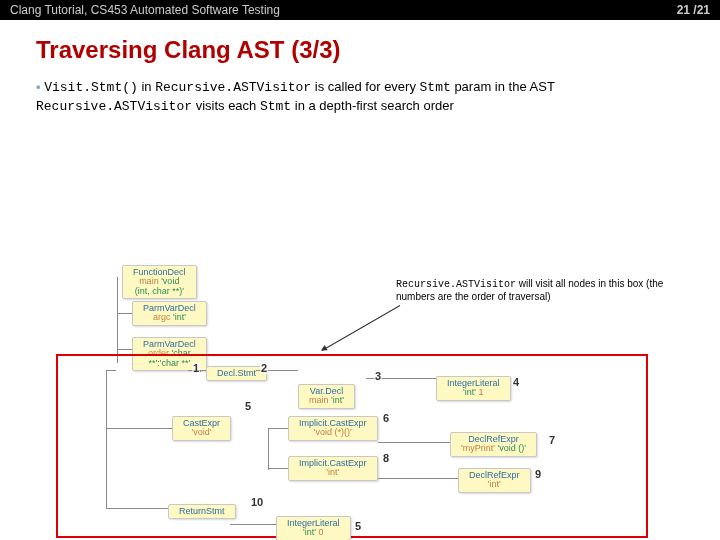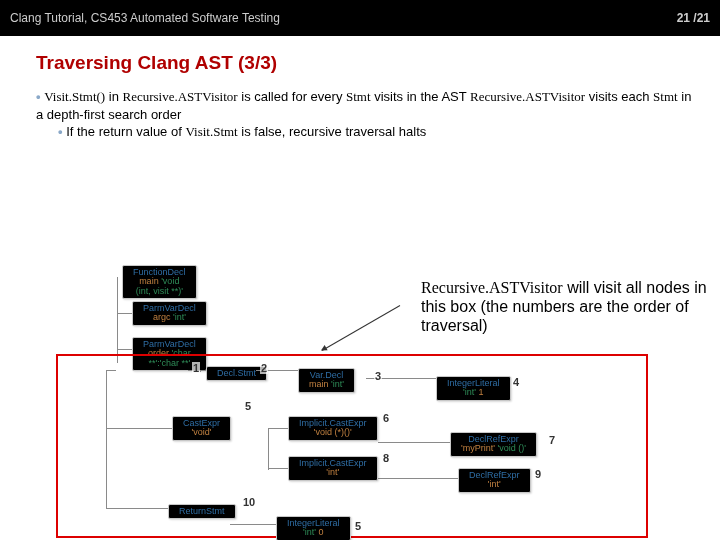--- a/index.html
+++ b/index.html
@@ -1,33 +1,33 @@
 <!DOCTYPE html>
 <html><head>
 <meta charset="utf-8">
 <style>
   * { box-sizing: border-box; margin: 0; padding: 0; }
   body { width: 720px; height: 540px; font-family: Arial, Helvetica, sans-serif; background: #fff; position: relative; overflow: hidden; }
-  .header { background: #000; color: #ccc; height: 36px; display: flex; align-items: center; padding: 0 10px; font-size: 12px; }
+  .header { background: #000; color: #ccc; height: 20px; display: flex; align-items: center; padding: 0 10px; font-size: 12px; }
   .header-title { flex: 1; }
   .header-page { font-weight: bold; }
-  .slide-title { color: #b00000; font-family: "Trebuchet MS", Arial, sans-serif; font-size: 19px; font-weight: 700; margin: 16px 0 14px 36px; }
+  .slide-title { color: #b00000; font-family: "Trebuchet MS", Arial, sans-serif; font-size: 24px; font-weight: 700; margin: 16px 0 14px 36px; }
   .content { font-size: 13px; line-height: 1.35; color: #000; }
   ul.outer { list-style: none; margin-left: 36px; margin-right: 20px; }
   ul.outer > li::before { content: "• "; color: #8aa8c8; font-weight: bold; }
   ul.inner { list-style: none; margin-left: 22px; }
   ul.inner > li::before { content: "• "; color: #8aa8c8; font-weight: bold; }
-  .code { font-family: Liberation Serif, serif; }
-  .callout-text { position: absolute; top: 278px; left: 421px; width: 300px; font-size: 16px; line-height: 1.2; }
+  .code { font-family: Liberation Mono, monospace; }
+  .callout-text { position: absolute; top: 278px; left: 396px; width: 300px; font-size: 10px; line-height: 1.2; }
   .diagram { position: absolute; left: 62px; top: 265px; }
   .node { text-align: center; font-size: 9px; line-height: 1.05; }
   .node-label { color: #2e6da4; }
   .node-sub { color: #c08040; }
   .node-sub .green { color: #2e8b57; }
-  .shadow-box { background: #000000; border: 1px solid #c8c8c8; border-radius: 2px; box-shadow: 1px 1px 2px rgba(0,0,0,.15); display: inline-block; padding: 2px 10px; }
+  .shadow-box { background: #fef9c3; border: 1px solid #c8c8c8; border-radius: 2px; box-shadow: 1px 1px 2px rgba(0,0,0,.15); display: inline-block; padding: 2px 10px; }
   #fndecl { position:absolute; left: 60px; top: 0px; }
   #pvd1 { position:absolute; left: 70px; top: 36px; }
   #pvd2 { position:absolute; left: 70px; top: 72px; }
   .redbox { position:absolute; border: 2px solid #d00; left: 56px; top: 354px; width: 592px; height: 184px; }
   .numlabel { position: absolute; font-size: 11px; font-weight: 600; color: #333; background: rgba(255,255,255,.7); padding: 0 1px; }
   .arrow-line { position:absolute; border-top:1px solid #333; transform-origin: left center; }
   .arrow-line::after { content:""; position:absolute; right:-1px; top:-3px; border-left:6px solid #333; border-top:3px solid transparent; border-bottom:3px solid transparent; }
   .diag-node { position:absolute; }
   .vline, .hline { position:absolute; background:#8a8a8a; }
   .vline { width:1px; }
@@ -39,50 +39,49 @@
 <div class="header">
   <span class="header-title">Clang Tutorial, CS453 Automated Software Testing</span>
   <span class="header-page">21 /21</span>
 </div>
 
 <h1 class="slide-title">Traversing Clang AST (3/3)</h1>
 
 <div class="content">
   <ul class="outer">
     <li>
-      <span class="code">Visit.Stmt()</span><span> in </span><span class="code">Recursive.ASTVisitor</span><span> is called for every </span><span class="code">Stmt</span><span> visits in the AST  </span><span class="code">Recursive.ASTVisitor</span><span> visits each </span><span class="code">Stmt</span><span> in a depth-first search order</span>
+      <span class="code">Visit.Stmt()</span><span> in </span><span class="code">Recursive.ASTVisitor</span><span> is called for every </span><span class="code">Stmt</span><span> param in the AST  </span><span class="code">Recursive.ASTVisitor</span><span> visits each </span><span class="code">Stmt</span><span> in a depth-first search order</span>
       <ul class="inner">
-        <li><span>If the return value of </span><span class="code">Visit.Stmt</span><span> is false, recursive traversal halts</span></li>
       </ul>
     </li>
   </ul>
 </div>
 
 <div class="callout-text">
   <span class="code">Recursive.ASTVisitor</span><span> will visit all nodes in this box (the numbers are the order of traversal)</span>
 </div>
 
 <div class="diagram">
 
-  <div id="fndecl" class="diag-node"><div class="shadow-box node"><div class="node-label">FunctionDecl</div><div class="node-sub"><span>main</span> <span class="green">'void (int, visit **)'</span></div></div></div>
+  <div id="fndecl" class="diag-node"><div class="shadow-box node"><div class="node-label">FunctionDecl</div><div class="node-sub"><span>main</span> <span class="green">'void (int, char **)'</span></div></div></div>
   <div id="pvd1" class="diag-node"><div class="shadow-box node"><div class="node-label">ParmVarDecl</div><div class="node-sub"><span>argc</span> <span class="green">'int'</span></div></div></div>
   <div id="pvd2" class="diag-node"><div class="shadow-box node"><div class="node-label">ParmVarDecl</div><div class="node-sub"><span>order</span> <span class="green">'char **':'char **'</span></div></div></div>
   <div class="vline" style="left:55px; top:12px; height:86px;"></div>
   <div class="hline" style="left:55px; top:48px; width:15px;"></div>
   <div class="hline" style="left:55px; top:84px; width:15px;"></div>
 
   <div class="arrow-line" style="left:338px; top:40px; width:90px; transform: rotate(150deg);"></div>
 </div>
 
 <div class="redbox">
 
 
   <div class="diag-node" style="left:148px; top:6px;"><div class="shadow-box node"><div class="node-label">Decl.Stmt</div></div></div>
 
-  <div class="diag-node" style="left:240px; top:12px;"><div class="shadow-box node"><div class="node-label">Var.Decl</div><div class="node-sub"><span>main</span> <span class="green">'int'</span></div></div></div>
+  <div class="diag-node" style="left:240px; top:28px;"><div class="shadow-box node"><div class="node-label">Var.Decl</div><div class="node-sub"><span>main</span> <span class="green">'int'</span></div></div></div>
 
   <div class="diag-node" style="left:378px; top:20px;"><div class="shadow-box node"><div class="node-label">IntegerLiteral</div><div class="node-sub"><span class="green">'int'</span> <span>1</span></div></div></div>
 
   <div class="diag-node" style="left:114px; top:60px;"><div class="shadow-box node"><div class="node-label">CastExpr</div><div class="node-sub green">'void'</div></div></div>
 
   <div class="diag-node" style="left:230px; top:60px;"><div class="shadow-box node"><div class="node-label">Implicit.CastExpr</div><div class="node-sub green">'void (*)()'</div></div></div>
 
   <div class="diag-node" style="left:392px; top:76px;"><div class="shadow-box node"><div class="node-label">DeclRefExpr</div><div class="node-sub"><span>'myPrint'</span> <span class="green">'void ()'</span></div></div></div>
 
   <div class="diag-node" style="left:230px; top:100px;"><div class="shadow-box node"><div class="node-label">Implicit.CastExpr</div><div class="node-sub green">'int'</div></div></div>
@@ -114,15 +113,15 @@
 
   <div class="numlabel" style="left:134px; top:6px;">1</div>
   <div class="numlabel" style="left:202px; top:6px;">2</div>
   <div class="numlabel" style="left:316px; top:14px;">3</div>
   <div class="numlabel" style="left:454px; top:20px;">4</div>
   <div class="numlabel" style="left:186px; top:44px;">5</div>
   <div class="numlabel" style="left:324px; top:56px;">6</div>
   <div class="numlabel" style="left:490px; top:78px;">7</div>
   <div class="numlabel" style="left:324px; top:96px;">8</div>
   <div class="numlabel" style="left:476px; top:112px;">9</div>
-  <div class="numlabel" style="left:184px; top:140px;">10</div>
+  <div class="numlabel" style="left:192px; top:140px;">10</div>
   <div class="numlabel" style="left:296px; top:164px;">5</div>
 </div>
 
 </body></html>

